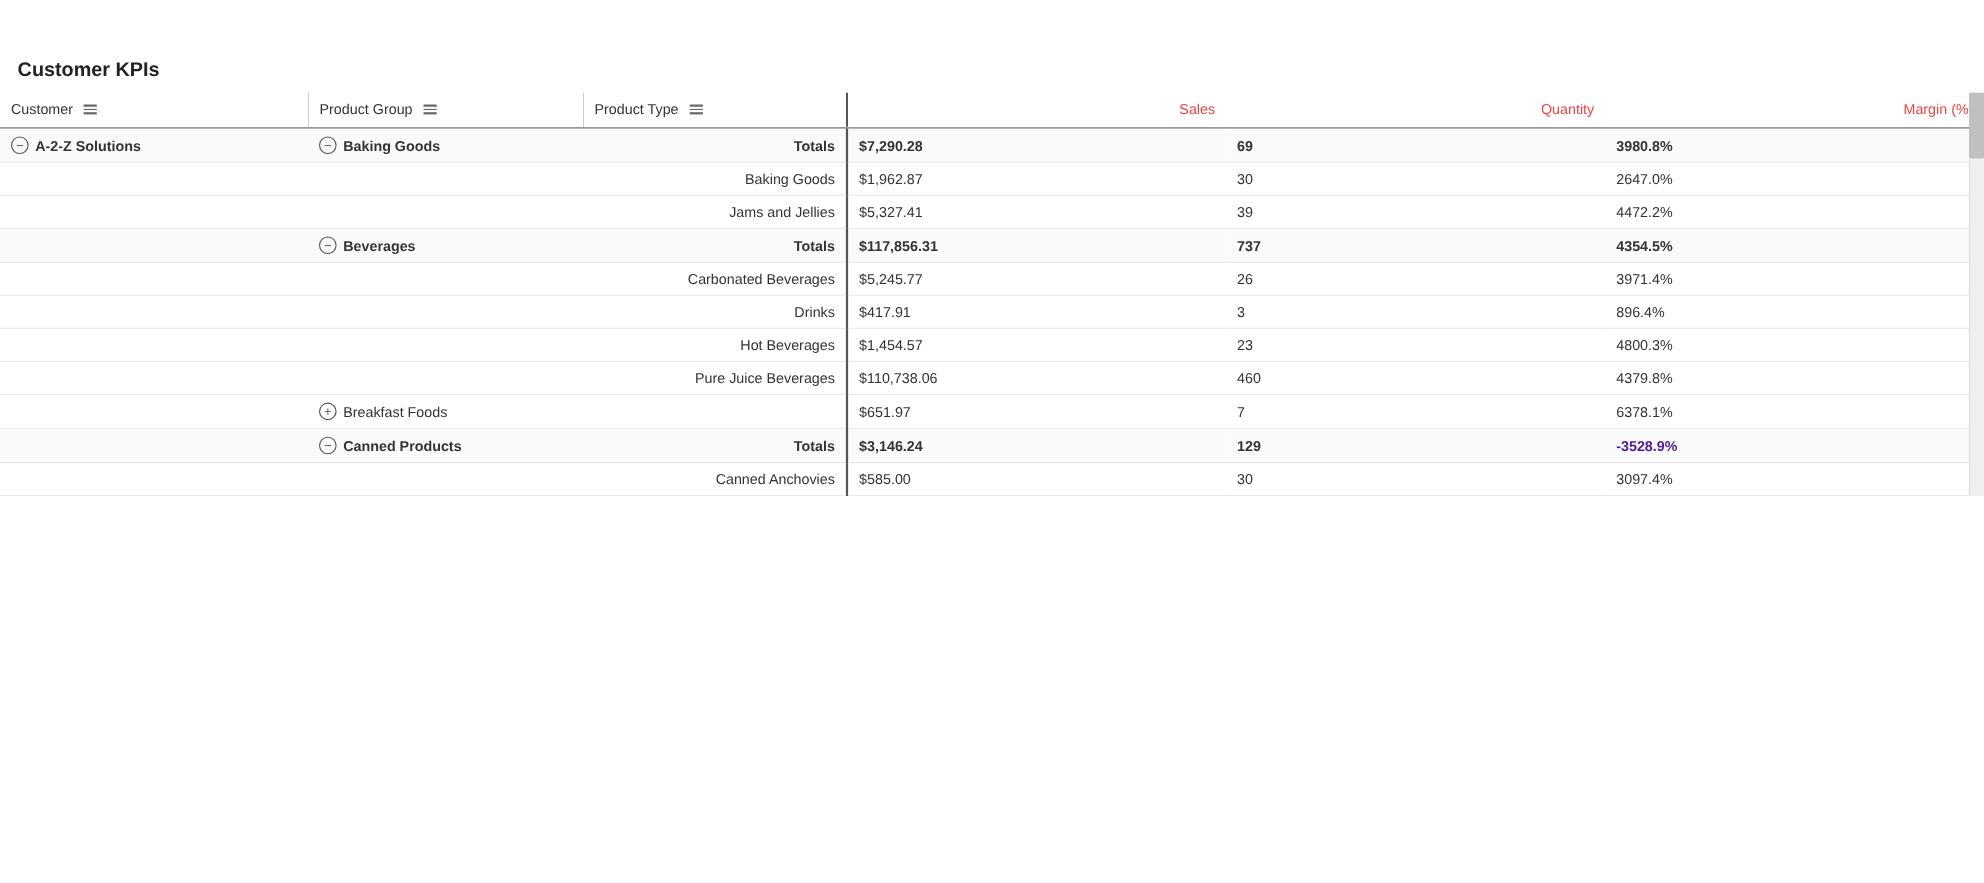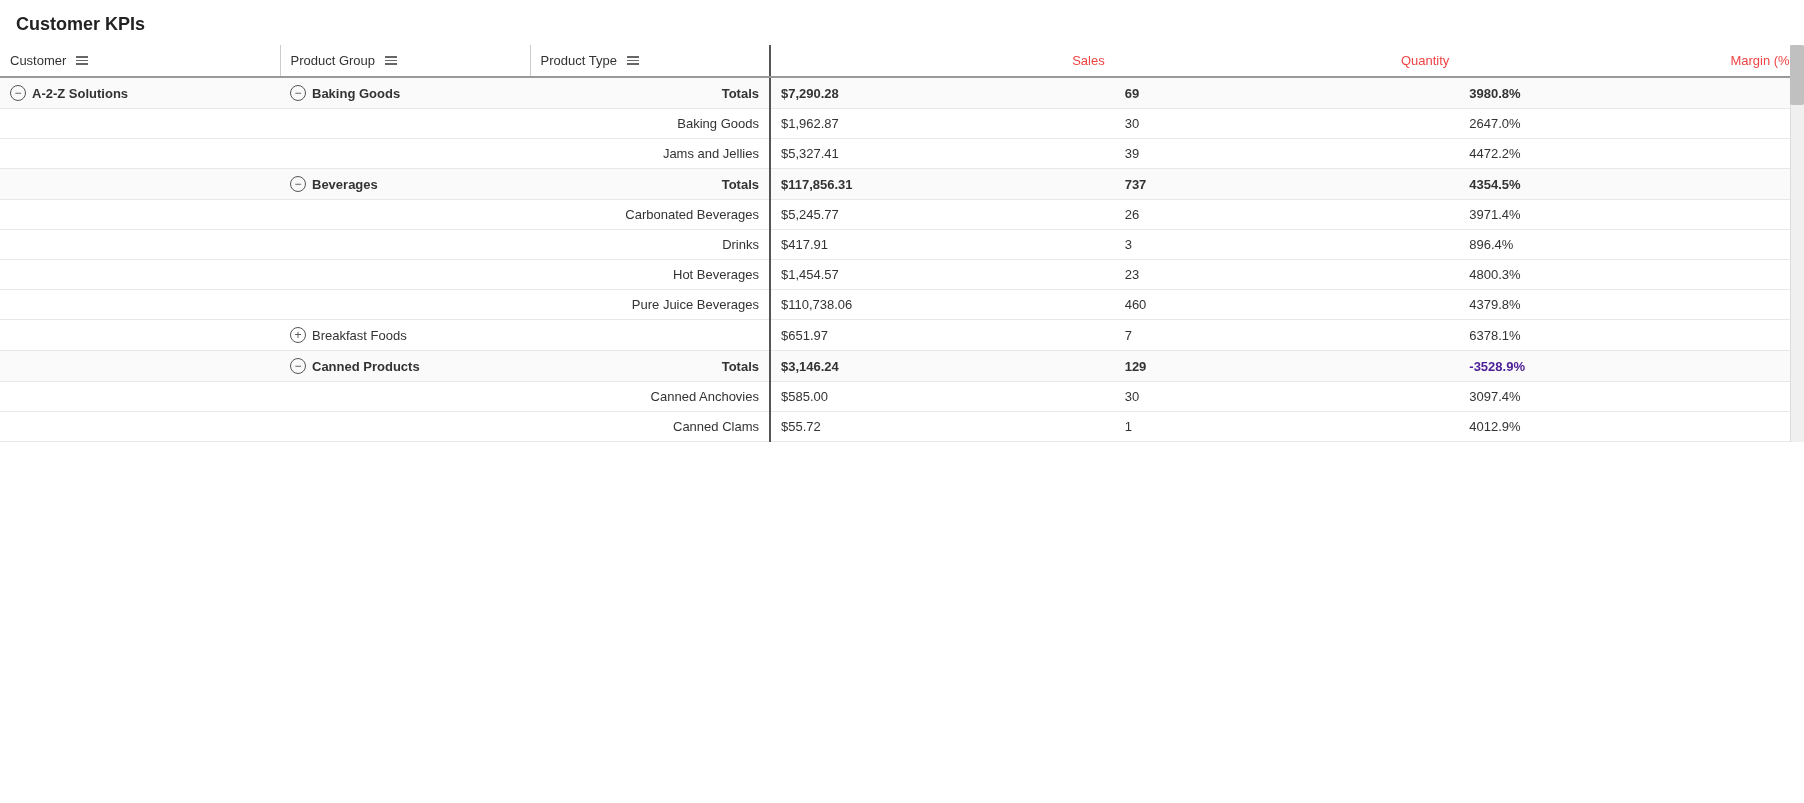--- a/index.html
+++ b/index.html
@@ -8,20 +8,21 @@
       font-size: 13px;
       background: #fff;
       color: #333;
       overflow: hidden;
     }
     .page-title {
       font-size: 18px;
       font-weight: 600;
       padding: 14px 16px 10px 16px;
       color: #222;
+      margin-top: 39px;
     }
     .table-wrapper {
       width: 100%;
       overflow-x: hidden;
       overflow-y: hidden;
       position: relative;
     }
     table {
       width: 100%;
       border-collapse: collapse;
@@ -298,26 +299,18 @@
           <td class="td-right negative">-3528.9%</td>
         </tr>
         <tr>
           <td class="td-customer"></td>
           <td class="td-product-group"></td>
           <td class="td-product-type divider-right-td">Canned Anchovies</td>
           <td class="td-right">$585.00</td>
           <td class="td-right">30</td>
           <td class="td-right">3097.4%</td>
         </tr>
-        <tr>
-          <td class="td-customer"></td>
-          <td class="td-product-group"></td>
-          <td class="td-product-type divider-right-td">Canned Clams</td>
-          <td class="td-right">$55.72</td>
-          <td class="td-right">1</td>
-          <td class="td-right">4012.9%</td>
-        </tr>
       </tbody>
   </table>
   <div class="scroll-track">
     <div class="scroll-thumb"></div>
   </div>
 </div>
 
 </body></html>

